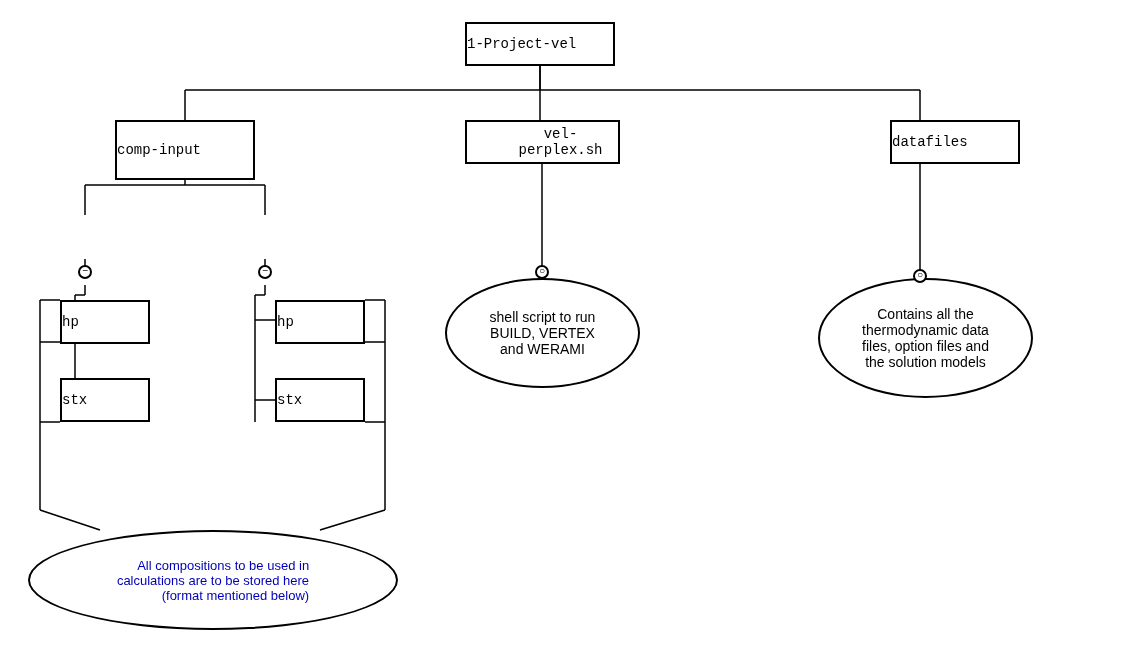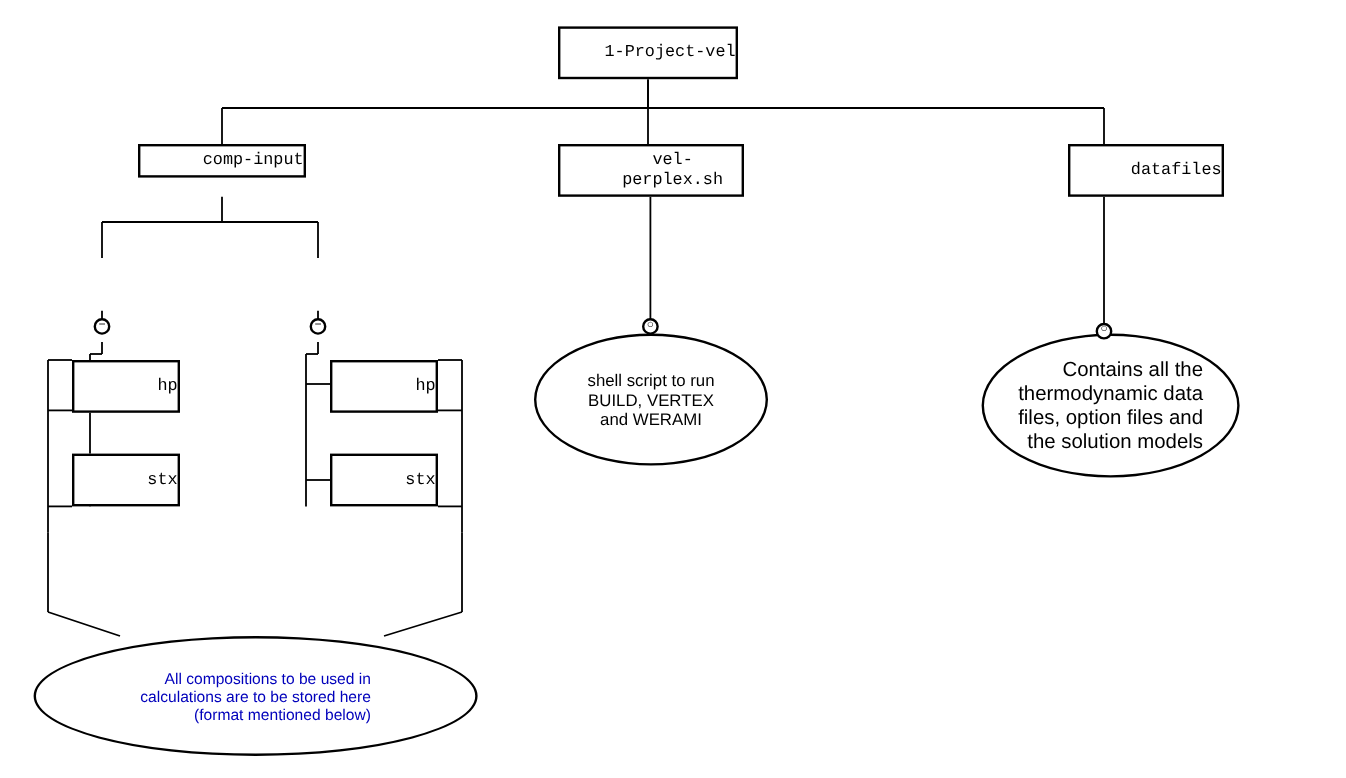--- a/index.html
+++ b/index.html
@@ -23,21 +23,21 @@
       top: 0; left: 0;
       width: 1122px;
       height: 648px;
     }
     .node-rect {
       position: absolute;
       border: 2px solid #000;
       background: #fff;
       display: flex;
       align-items: center;
-      justify-content: flex-end;
+      justify-content: flex-start;
       text-align: center;
       font-size: 14px;
       font-family: 'Courier New', monospace;
     }
     .node-rect.blue-text {
       color: #0000cc;
     }
     .node-ellipse {
       position: absolute;
       border: 2px solid #000;
@@ -124,21 +124,21 @@
 
     <line x1="542" y1="164" x2="542" y2="270" stroke="#000" stroke-width="1.5"></line>
 
     <line x1="920" y1="164" x2="920" y2="275" stroke="#000" stroke-width="1.5"></line>
   </svg>
 
   <div class="node-rect" style="left:465px; top:22px; width:150px; height:44px;">
     <span>1-Project-vel</span>
   </div>
 
-  <div class="node-rect" style="left:115px; top:120px; width:140px; height:28px;">
+  <div class="node-rect" style="left:115px; top:120px; width:140px; height:60px;">
     <span>comp-input</span>
   </div>
 
   <div class="node-rect" style="left:465px; top:120px; width:155px; height:44px;padding-left:36px;">
     <span>vel-perplex.sh</span>
   </div>
 
   <div class="node-rect" style="left:890px; top:120px; width:130px; height:44px;">
     <span>datafiles</span>
   </div>
@@ -169,21 +169,21 @@
     <span>stx</span>
   </div>
 
   <div class="node-ellipse" style="left:445px; top:278px; width:195px; height:110px; padding:10px;">
     <span style="white-space:pre-line; font-size:14px; font-family:Arial,sans-serif;">shell script to run
 BUILD, VERTEX
 and WERAMI</span>
   </div>
 
   <div class="node-ellipse" style="left:818px; top:278px; width:215px; height:120px; padding:10px;">
-    <span style="white-space:pre-line; font-size:17px; font-family:Arial,sans-serif; text-align:right;">Contains all the
+    <span style="white-space:pre-line; font-size:14px; font-family:Arial,sans-serif; text-align:center;">Contains all the
 thermodynamic data
 files, option files and
 the solution models</span>
   </div>
 
   <div class="node-ellipse ellipse-compositions" style="left:28px; top:530px; width:370px; height:100px; padding:10px;">
     <span style="white-space:pre-line; font-size:13px; font-family:Arial,sans-serif; text-align:right; color:#0000bb;">All compositions to be used in
 calculations are to be stored here
 (format mentioned below)</span>
   </div>

